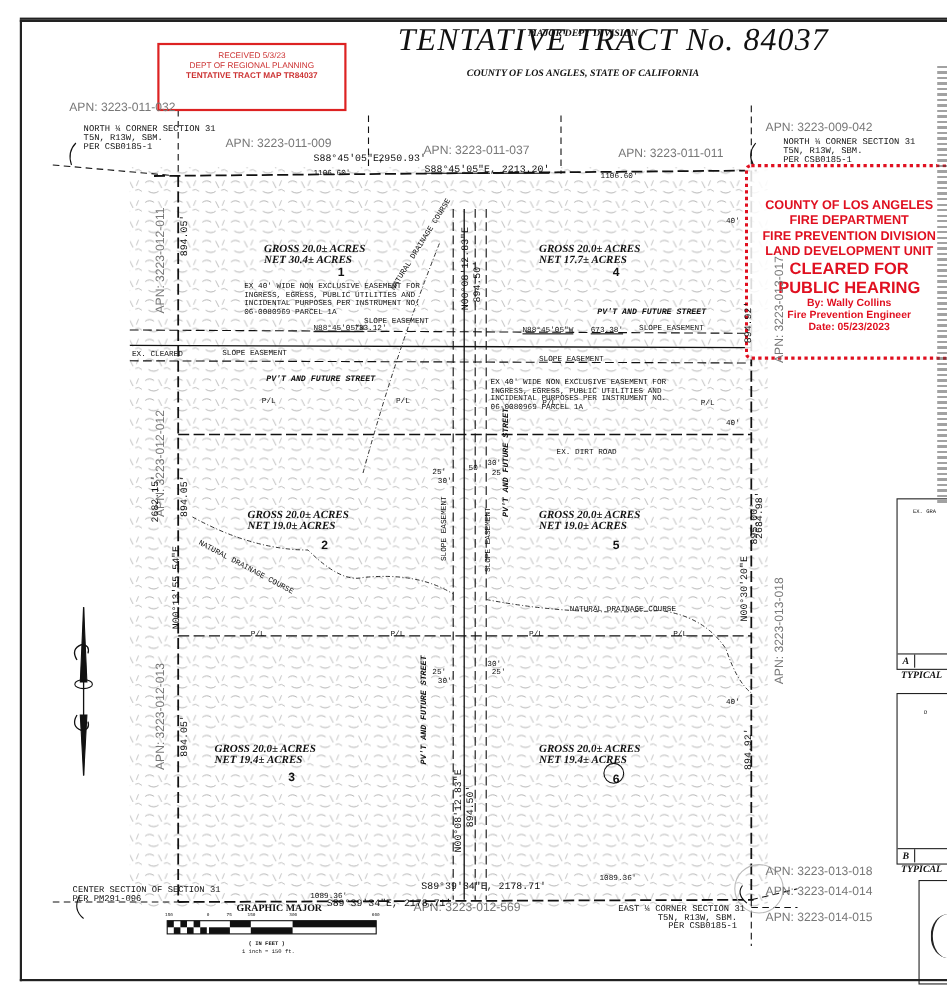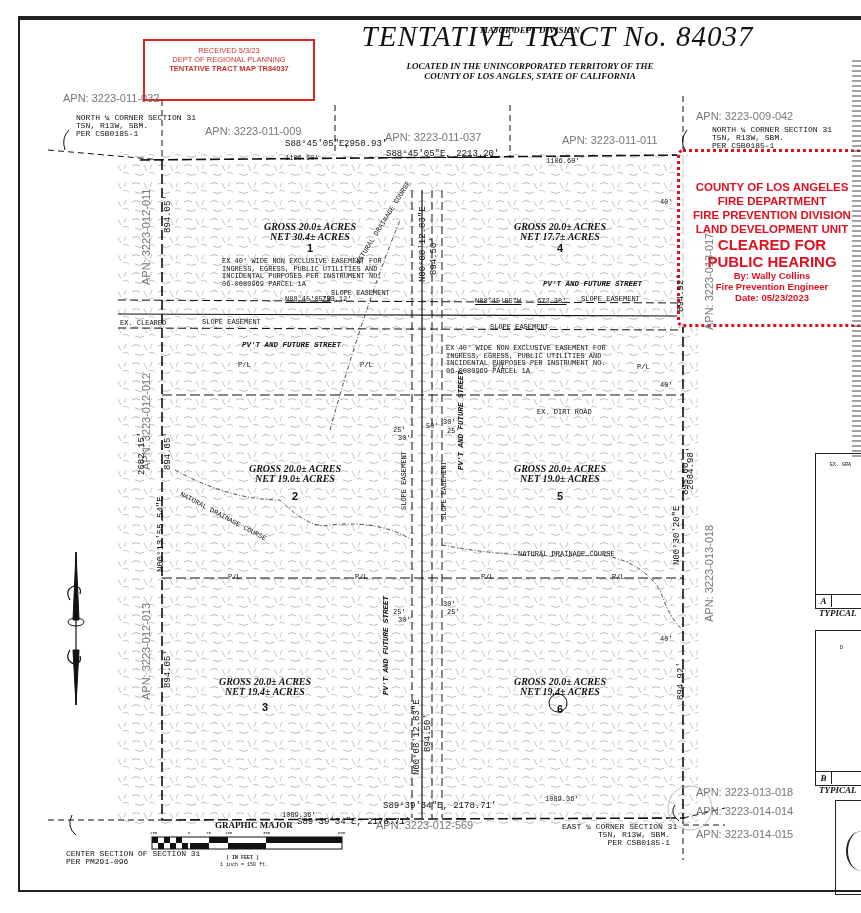--- a/index.html
+++ b/index.html
@@ -4,21 +4,21 @@
 <style>
   html,body{margin:0;padding:0;background:#fff;}
   body{width:861px;height:913px;position:relative;overflow:hidden;font-family:"Liberation Sans",sans-serif;color:#111;}
   .abs{position:absolute;}
   .frame{position:absolute;left:18px;top:18px;width:880px;height:874px;border:2px solid #222;border-right:none;box-sizing:border-box;}
   .serif-i{font-family:"Liberation Serif",serif;font-style:italic;}
   .apn{color:#777;font-size:11px;white-space:nowrap;}
   .small{font-size:7px;line-height:7.5px;white-space:nowrap;font-family:"Liberation Mono",monospace;}
   .bearing{font-size:9px;white-space:nowrap;font-family:"Liberation Mono",monospace;}
   .vert{transform-origin:left top;transform:rotate(-90deg);}
-  .acres{font-family:"Liberation Serif",serif;font-style:italic;font-weight:bold;font-size:10px;line-height:10px;text-align:center;white-space:nowrap;}
+  .acres{font-family:"Liberation Serif",serif;font-style:italic;font-weight:bold;font-size:10px;line-height:10px;white-space:nowrap;}
   .lotnum{font-size:11px;font-weight:bold;text-align:center;}
   .stamp-recv{border:2px solid #d22;color:#c33;font-size:7.5px;text-align:center;box-sizing:border-box;padding-top:5px;line-height:9px;}
   .stamp-fire{border:3px dotted #e01020;border-radius:6px;color:#e01020;font-weight:bold;text-align:center;box-sizing:border-box;background:rgba(255,255,255,0.85);}
   .detail-box{border:1.5px solid #222;box-sizing:border-box;}
   .detail-label{position:absolute;left:0;bottom:0;height:13px;border-top:1.5px solid #222;width:100%;font-family:"Liberation Serif",serif;font-style:italic;font-weight:bold;font-size:9px;line-height:12px;}
 </style>
 </head>
 <body>
 
 <div class="frame"></div>
@@ -99,21 +99,20 @@
   </g>
 
   <circle cx="558" cy="703" r="9" fill="none" stroke="#111" stroke-width="1"></circle>
 
   <circle cx="690" cy="808" r="22" fill="none" stroke="#bbb" stroke-width="1"></circle>
 </svg>
 
 <div class="abs serif-i" style="left:450px;top:25px;width:160px;text-align:center;font-size:9px;font-weight:bold;">MAJOR DEPT DIVISION</div>
 <div class="abs serif-i" style="left:320px;top:20px;width:475px;text-align:center;font-size:29px;letter-spacing:1px;">TENTATIVE TRACT No. 84037</div>
 <div class="abs serif-i" style="left:330px;top:61px;width:400px;text-align:center;font-size:9px;font-weight:bold;line-height:10px;">
-  <div>LOCATED IN THE UNINCORPORATED TERRITORY OF THE</div>
   <div>COUNTY OF LOS ANGLES, STATE OF CALIFORNIA</div>
 </div>
 
 <div class="abs stamp-recv" style="left:143px;top:39px;width:172px;height:62px;">
   <div>RECEIVED 5/3/23</div>
   <div>DEPT OF REGIONAL PLANNING</div>
   <div style="font-weight:bold;">TENTATIVE TRACT MAP TR84037</div>
 </div>
 
 <div class="abs stamp-fire" style="left:677px;top:149px;width:190px;height:178px;padding-top:28px;">
@@ -146,21 +145,21 @@
 <div class="abs small" style="left:76px;top:114px;font-size:8px;line-height:8px;">
   <div>NORTH ¼ CORNER SECTION 31</div>
   <div>T5N, R13W, SBM.</div>
   <div>PER CSB0185-1</div>
 </div>
 <div class="abs small" style="left:712px;top:126px;font-size:8px;line-height:8px;">
   <div>NORTH ¼ CORNER SECTION 31</div>
   <div>T5N, R13W, SBM.</div>
   <div>PER CSB0185-1</div>
 </div>
-<div class="abs small" style="left:66px;top:806px;font-size:8px;line-height:8px;margin-top:44px;">
+<div class="abs small" style="left:66px;top:806px;font-size:8px;line-height:8px;">
   <div>CENTER SECTION OF SECTION 31</div>
   <div>PER PM291-096</div>
 </div>
 <div class="abs small" style="left:562px;top:823px;font-size:8px;line-height:8px;text-align:right;width:108px;">
   <div>EAST ¼ CORNER SECTION 31</div>
   <div>T5N, R13W, SBM.</div>
   <div>PER CSB0185-1</div>
 </div>
 
 <div class="abs bearing" style="left:285px;top:139px;">S88°45'05"E,</div>
@@ -243,21 +242,21 @@
 <div class="abs small serif-i" style="left:543px;top:281px;font-weight:bold;font-size:7.5px;">PV'T AND FUTURE STREET</div>
 <div class="abs small serif-i vert" style="left:458px;top:470px;font-weight:bold;font-size:7.5px;">PV'T AND FUTURE STREET</div>
 <div class="abs small serif-i vert" style="left:383px;top:695px;font-weight:bold;font-size:7.5px;">PV'T AND FUTURE STREET</div>
 <div class="abs small" style="left:202px;top:319px;">SLOPE EASEMENT</div>
 <div class="abs small" style="left:331px;top:290px;">SLOPE EASEMENT</div>
 <div class="abs small" style="left:490px;top:324px;">SLOPE EASEMENT</div>
 <div class="abs small" style="left:581px;top:296px;">SLOPE EASEMENT</div>
 <div class="abs small vert" style="left:401px;top:510px;">SLOPE EASEMENT</div>
 <div class="abs small vert" style="left:441px;top:520px;">SLOPE EASEMENT</div>
 <div class="abs small" style="left:120px;top:320px;">EX. CLEARED</div>
-<div class="abs small" style="left:505px;top:409px;padding-left:32px;">EX. DIRT ROAD</div>
+<div class="abs small" style="left:474px;top:409px;padding-left:32px;">EX. DIRT ROAD</div>
 <div class="abs small" style="left:518px;top:551px;">NATURAL DRAINAGE COURSE</div>
 <div class="abs small" style="left:182px;top:491px;transform:rotate(28deg);transform-origin:left top;">NATURAL DRAINAGE COURSE</div>
 <div class="abs small" style="left:355px;top:262px;transform:rotate(-58deg);transform-origin:left top;">NATURAL DRAINAGE COURSE</div>
 
 <div class="abs small" style="left:238px;top:362px;">P/L</div>
 <div class="abs small" style="left:360px;top:362px;">P/L</div>
 <div class="abs small" style="left:493px;top:364px;">P/L</div>
 <div class="abs small" style="left:637px;top:364px;">P/L</div>
 <div class="abs small" style="left:228px;top:574px;">P/L</div>
 <div class="abs small" style="left:355px;top:574px;">P/L</div>

